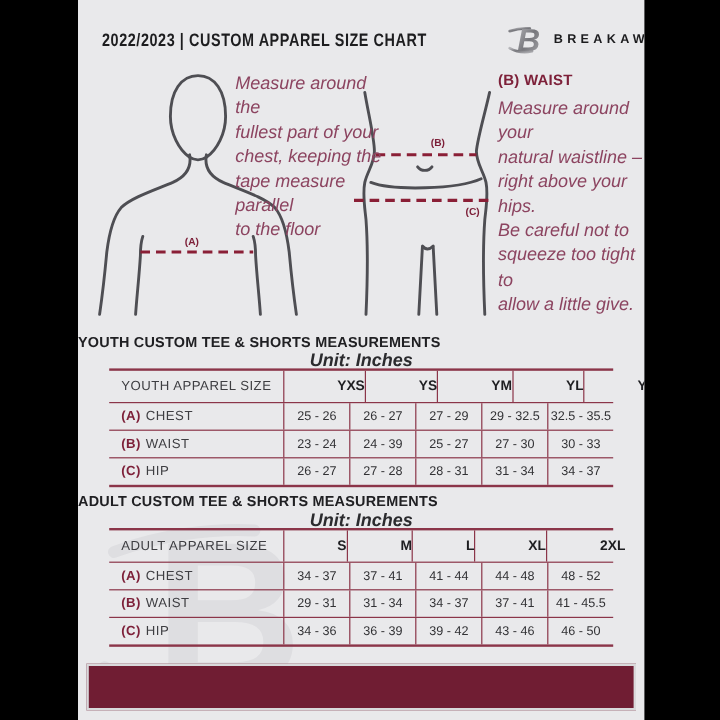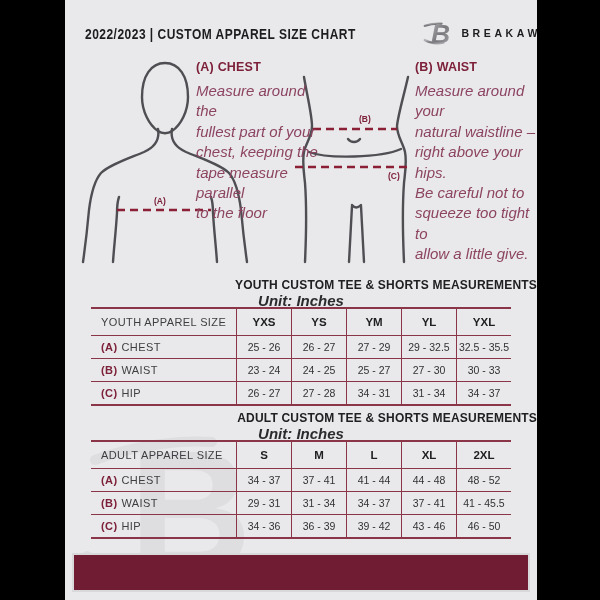--- a/index.html
+++ b/index.html
@@ -25,33 +25,33 @@
   .dash{stroke:#8a1f36;stroke-width:2.6;fill:none;stroke-dasharray:8 5;}
   .marker{font-family:"Liberation Sans",sans-serif;font-size:8.5px;font-weight:bold;fill:#7d2039;}
   
   .instr{position:absolute;width:122px;}
   .instr h3{margin:0 0 7px 0;font-size:12.5px;font-weight:bold;color:#7d2039;letter-spacing:.2px;}
   .instr p{margin:0;font-size:15px;font-style:italic;color:#8c4460;line-height:1.36;white-space:pre-line;}
   .instr.chest{left:131px;top:60px;}
   .instr.waist{left:350px;top:60px;}
   .instr.hips{left:350px;top:165px;}
   
-  .section-title{position:absolute;left:0;width:472px;text-align:right;
+  .section-title{position:absolute;left:0;width:472px;text-align:left;
       font-size:12px;font-weight:bold;color:#202023;letter-spacing:.2px;}
   .unit{position:absolute;left:0;width:472px;text-align:center;
       font-size:15px;font-style:italic;font-weight:bold;color:#2b2b2e;}
   .tbl{position:absolute;left:26px;width:420px;box-sizing:border-box;
       border-top:2px solid #8b3549;border-bottom:2px solid #8b3549;}
   .tbl-row{display:grid;grid-template-columns:145px 1fr 1fr 1fr 1fr 1fr;height:22px;
       border-top:1px solid #8b3549;}
   .tbl-row:first-child{border-top:none;height:26px;}
   .td{display:flex;align-items:center;justify-content:center;
       border-left:1px solid #8b3549;font-size:10.5px;color:#323235;}
   .td.first{border-left:none;justify-content:flex-start;padding-left:10px;}
-  .td.size{font-weight:bold;font-size:11.5px;color:#1e1e21;}
+  .td.size{font-weight:bold;font-size:11.5px;color:#1e1e21;padding-left:44px;}
   .td.rowlabel{font-size:11px;color:#3e3e42;letter-spacing:.4px;}
   .key{color:#7d2039;font-weight:bold;margin-right:4px;font-size:11px;}
   .lbl{color:#3e3e42;}
   
   .watermark{position:absolute;left:12px;top:398px;width:215px;height:215px;opacity:1;}
   .wm-b{font-family:"Liberation Sans",sans-serif;font-weight:bold;font-size:170px;fill:#dedee1;}
   .wm-swoosh{stroke:#dedee1;stroke-width:10;fill:none;stroke-linecap:round;}
   .footer-bar{position:absolute;left:7px;top:553px;width:458px;height:39px;
       background:#701d33;border:2px solid #d9d9db;box-sizing:border-box;}
   
@@ -109,21 +109,20 @@
       <path class="fig" d="M287,206 C286,226 285,244 284,262"></path>
       <path class="fig" d="M296,206 C297,226 298,244 299,262"></path>
       <line class="dash" x1="248" y1="129" x2="332" y2="129"></line>
       <line class="dash" x1="230" y1="167" x2="344" y2="167"></line>
       <text class="marker" x="294" y="122">(B)</text>
       <text class="marker" x="323" y="179">(C)</text>
     </g>
   </svg>
 
   <div class="instr chest">
-    <h3>(A) CHEST</h3>
     <p>Measure around the
 fullest part of your
 chest, keeping the
 tape measure parallel
 to the floor</p>
   </div>
   <div class="instr waist">
     <h3>(B) WAIST</h3>
     <p>Measure around your
 natural waistline –
@@ -157,33 +156,33 @@
       <div class="td">27 - 29</div>
       <div class="td">29 - 32.5</div>
       <div class="td">32.5 - 35.5</div>
     </div>
     <div class="tbl-row">
       <div class="td first rowlabel">
         <span class="key">(B)</span>
         <span class="lbl">WAIST</span>
       </div>
       <div class="td">23 - 24</div>
-      <div class="td">24 - 25</div>
+      <div class="td">24 - 39</div>
       <div class="td">25 - 27</div>
       <div class="td">27 - 30</div>
       <div class="td">30 - 33</div>
     </div>
     <div class="tbl-row">
       <div class="td first rowlabel">
         <span class="key">(C)</span>
         <span class="lbl">HIP</span>
       </div>
       <div class="td">26 - 27</div>
       <div class="td">27 - 28</div>
-      <div class="td">34 - 31</div>
+      <div class="td">28 - 31</div>
       <div class="td">31 - 34</div>
       <div class="td">34 - 37</div>
     </div>
   </div>
 
   <div class="section-title" style="top:411px;">ADULT CUSTOM TEE &amp; SHORTS MEASUREMENTS</div>
   <div class="unit" style="top:425px;">Unit: Inches</div>
 
   <div class="tbl" style="top:440px;">
     <div class="tbl-row">

